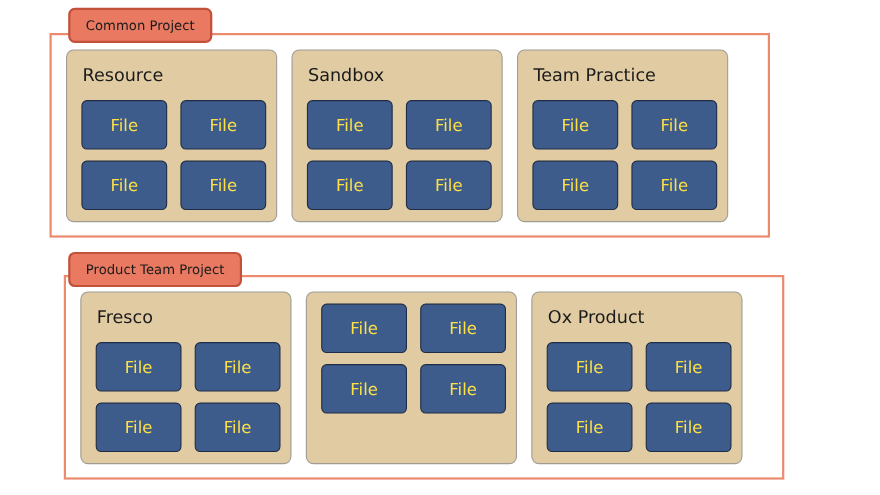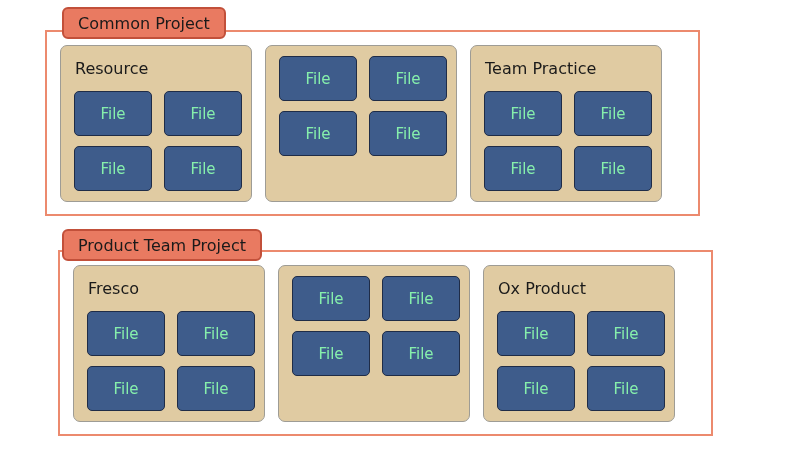--- a/index.html
+++ b/index.html
@@ -31,21 +31,21 @@
     position: absolute;
     left: 62px;
     height: 32px;
     box-sizing: border-box;
     background: #e97a61;
     border: 2px solid #c2503a;
     border-radius: 6px;
     display: flex;
     align-items: center;
     padding: 0 14px;
-    font-size: 16px;
+    font-size: 12px;
     color: #1a1a1a;
     z-index: 3;
     white-space: nowrap;
   }
   .group-label.g0 { top: 7px; }
   .group-label.g1 { top: 229px; }
   .folders {
     position: absolute;
     left: 0;
     top: 0;
@@ -74,21 +74,21 @@
     grid-template-columns: 78px 78px;
     column-gap: 12px;
     row-gap: 10px;
   }
   .file {
     height: 45px;
     box-sizing: border-box;
     background: #3e5c8b;
     border: 1.5px solid #1f2c47;
     border-radius: 5px;
-    color: #86efac;
+    color: #fde047;
     font-size: 15px;
     display: flex;
     align-items: center;
     justify-content: center;
     text-align: right;
   }
 </style>
 </head>
 <body>
 
@@ -102,20 +102,21 @@
         <div class="folder-title">Resource</div>
         <div class="file-grid">
           <div class="file">File</div>
           <div class="file">File</div>
           <div class="file">File</div>
           <div class="file">File</div>
         </div>
       </div>
 
       <div class="folder">
+        <div class="folder-title">Sandbox</div>
         <div class="file-grid">
           <div class="file">File</div>
           <div class="file">File</div>
           <div class="file">File</div>
           <div class="file">File</div>
         </div>
       </div>
 
       <div class="folder">
         <div class="folder-title">Team Practice</div>

